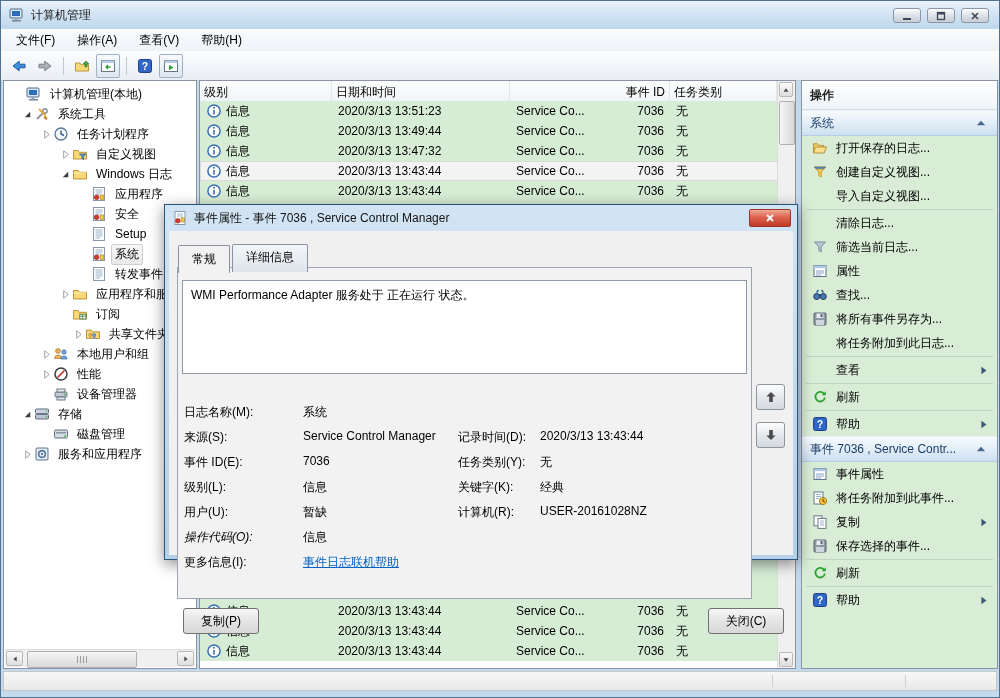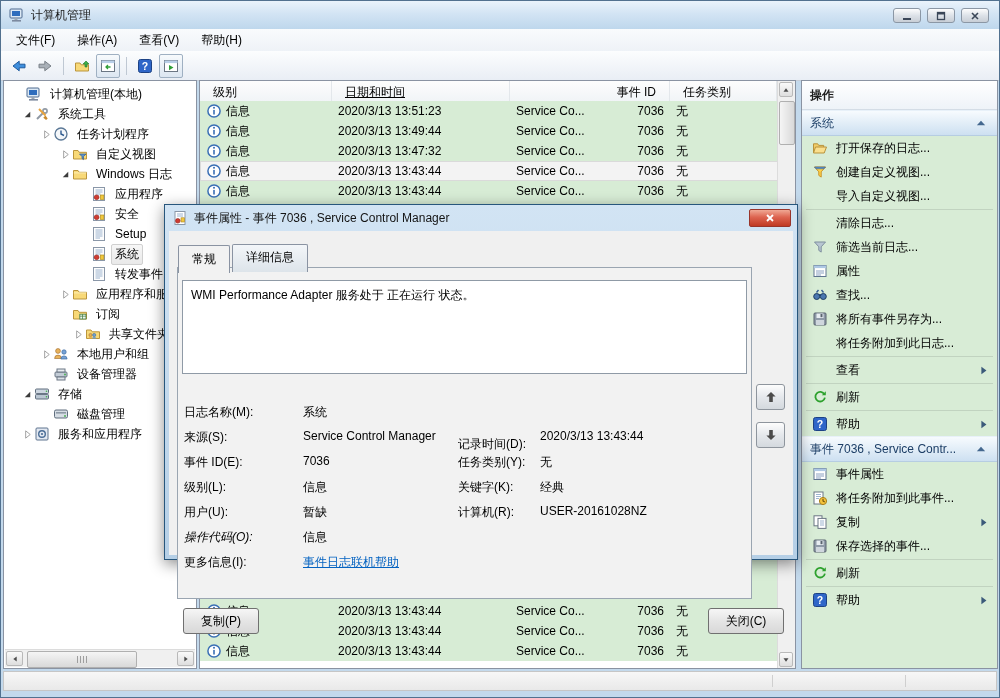--- a/index.html
+++ b/index.html
@@ -45,21 +45,21 @@
   .hs-thumb{position:absolute;left:22px;top:1px;width:108px;height:15px;border:1px solid #b0b0b0;border-radius:2px;
     background:linear-gradient(#f5f5f5,#d9d9d9)}
   .hs-thumb::before{content:"";position:absolute;left:50%;top:4px;margin-left:-5px;width:10px;height:7px;
     background:repeating-linear-gradient(90deg,#9e9e9e 0 1px,transparent 1px 3px)}
 
   
   .list-pane{position:absolute;left:198px;top:79px;width:597px;height:589px;background:#fff;
     border:1px solid #8a93a2;box-sizing:border-box;overflow:hidden}
   .list-header{position:absolute;left:0;top:0;right:17px;height:20px;display:flex;
     background:linear-gradient(#fdfdfd,#f1f4f7);border-bottom:1px solid #d6dade}
-  .col-h{box-sizing:border-box;padding:3px 13px;border-right:1px solid #e3e7eb;white-space:nowrap;overflow:hidden}
+  .col-h{box-sizing:border-box;padding:3px 4px;border-right:1px solid #e3e7eb;white-space:nowrap;overflow:hidden}
   .col-h.right{text-align:right}
   .rows{position:absolute;left:0;top:20px;right:17px;bottom:0;overflow:hidden}
   .lrow{height:20px;display:flex}
   .lrow.green{background:var(--row-green)}
   .lrow.selected{background:#f3f3f3;outline:1px solid #dadada;outline-offset:-1px}
   .cell{box-sizing:border-box;padding:0 6px;display:flex;align-items:center;gap:4px;white-space:nowrap;overflow:hidden}
   .cell.right{justify-content:flex-end}
   .vscroll{position:absolute;top:0;right:0;bottom:0;width:17px;background:#f0f0f0;border-left:1px solid #dcdcdc}
   .vs-btn{position:absolute;left:1px;width:14px;height:15px;border:1px solid #b9b9b9;border-radius:2px;
     background:linear-gradient(#fafafa,#dedede);display:flex;align-items:center;justify-content:center;padding:0}
@@ -381,20 +381,34 @@
             <svg width="16" height="16" viewBox="0 0 16 16">
               <circle cx="5" cy="5" r="2.4" fill="#e9b35b" stroke="#a8763a" stroke-width="0.7"></circle>
               <path d="M1.6 12.5 a3.4 3.4 0 0 1 6.8 0z" fill="#e9b35b" stroke="#a8763a" stroke-width="0.7"></path>
               <circle cx="11" cy="6" r="2.2" fill="#76a2d6" stroke="#3f6da3" stroke-width="0.7"></circle>
               <path d="M7.9 13 a3.1 3.1 0 0 1 6.2 0z" fill="#76a2d6" stroke="#3f6da3" stroke-width="0.7"></path>
             </svg>
           </span>
           <span class="tree-label">本地用户和组</span>
         </div>
         <div class="tree-row" style="padding-left: 35px;">
+          <span class="tree-arrow">
+            <svg width="11" height="11" viewBox="0 0 12 12">
+              <path d="M4 2 L9 6 L4 10 z" fill="#fff" stroke="#9a9a9a"></path>
+            </svg>
+          </span>
+          <span class="ico tree-ico">
+            <svg width="16" height="16" viewBox="0 0 16 16">
+              <circle cx="8" cy="8" r="6" fill="#fff" stroke="#3c3c3c" stroke-width="1.5"></circle>
+              <path d="M4.6 11.4 L11.4 4.6" stroke="#d03a2f" stroke-width="1.7"></path>
+            </svg>
+          </span>
+          <span class="tree-label">性能</span>
+        </div>
+        <div class="tree-row" style="padding-left: 35px;">
           <span class="tree-arrow"></span>
           <span class="ico tree-ico">
             <svg width="16" height="16" viewBox="0 0 16 16">
               <rect x="2" y="6" width="12" height="5" rx="1" fill="#c3ccd6" stroke="#6b7684"></rect>
               <rect x="4" y="3" width="8" height="3" fill="#e8ecf0" stroke="#6b7684"></rect>
               <rect x="4" y="11" width="8" height="3" fill="#dde2e8" stroke="#6b7684"></rect>
               <circle cx="12" cy="8.5" r="0.9" fill="#3fae49"></circle>
             </svg>
           </span>
           <span class="tree-label">设备管理器</span>
@@ -453,21 +467,21 @@
           <svg width="10" height="10" viewBox="0 0 12 12">
             <path d="M4 3 L8 6 L4 9z" fill="#4b4b4b"></path>
           </svg>
         </button>
     </div>
   </div>
 
   <div class="list-pane">
     <div class="list-header" id="list-header">
         <div class="col-h" style="width: 132px;">级别</div>
-        <div class="col-h" style="width: 178px; text-decoration: underline;">日期和时间</div>
+        <div class="col-h" style="width: 178px;">日期和时间</div>
         <div class="col-h" style="width: 92px; margin-top: 36px;">来源</div>
         <div class="col-h right" style="width: 68px;">事件 ID</div>
         <div class="col-h" style="width: 107px;">任务类别</div>
       </div>
     <div class="rows" id="list-rows">
         <div class="lrow green">
           <div class="cell" style="width: 132px;">
             <span class="ico">
               <svg width="16" height="16" viewBox="0 0 16 16">
                 <circle cx="8" cy="8" r="6.1" fill="#fff" stroke="#3a6fb5" stroke-width="1.5"></circle>
@@ -1181,21 +1195,21 @@
             <div class="fld" style="left: 6px; top: 186px;">事件 ID(E):</div>
             <div class="fld" style="left: 125px; top: 186px;">7036</div>
             <div class="fld" style="left: 6px; top: 211px;">级别(L):</div>
             <div class="fld" style="left: 125px; top: 211px;">信息</div>
             <div class="fld" style="left: 6px; top: 236px;">用户(U):</div>
             <div class="fld" style="left: 125px; top: 236px;">暂缺</div>
             <div class="fld" style="left: 6px; top: 261px; font-style: italic;">操作代码(O):</div>
             <div class="fld" style="left: 125px; top: 261px;">信息</div>
             <div class="fld" style="left: 6px; top: 286px;">更多信息(I):</div>
             <div class="fld link-v" style="left: 125px; top: 286px;">事件日志联机帮助</div>
-            <div class="fld" style="left: 280px; top: 168px;">记录时间(D):</div>
+            <div class="fld" style="left: 280px; top: 161px;">记录时间(D):</div>
             <div class="fld" style="left: 362px; top: 161px;">2020/3/13 13:43:44</div>
             <div class="fld" style="left: 280px; top: 186px;">任务类别(Y):</div>
             <div class="fld" style="left: 362px; top: 186px;">无</div>
             <div class="fld" style="left: 280px; top: 211px;">关键字(K):</div>
             <div class="fld" style="left: 362px; top: 211px;">经典</div>
             <div class="fld" style="left: 280px; top: 236px;">计算机(R):</div>
             <div class="fld" style="left: 362px; top: 236px;">USER-20161028NZ</div>
           </div>
       </div>
       <div id="dlg-nav">

